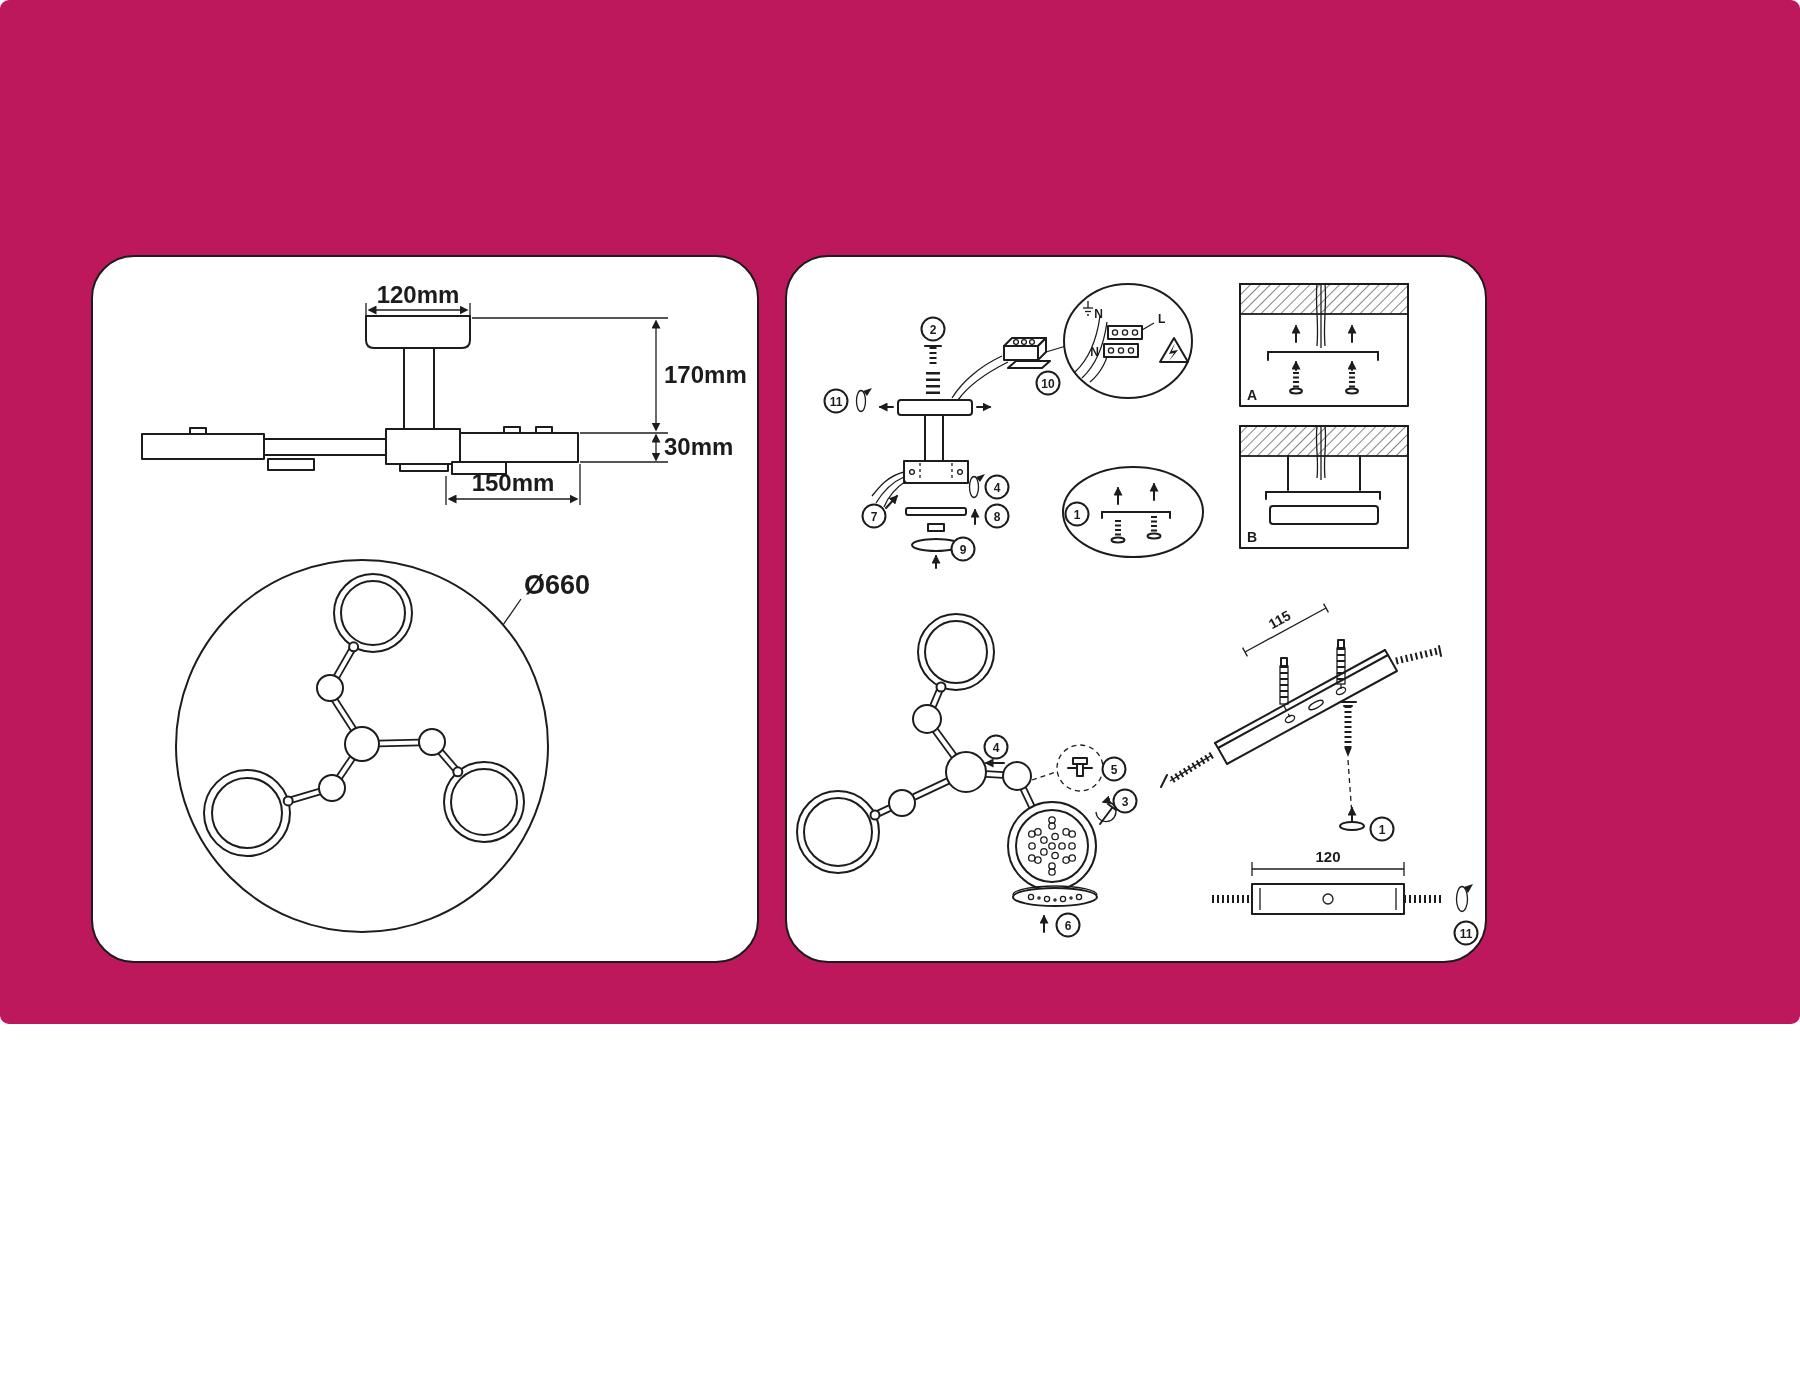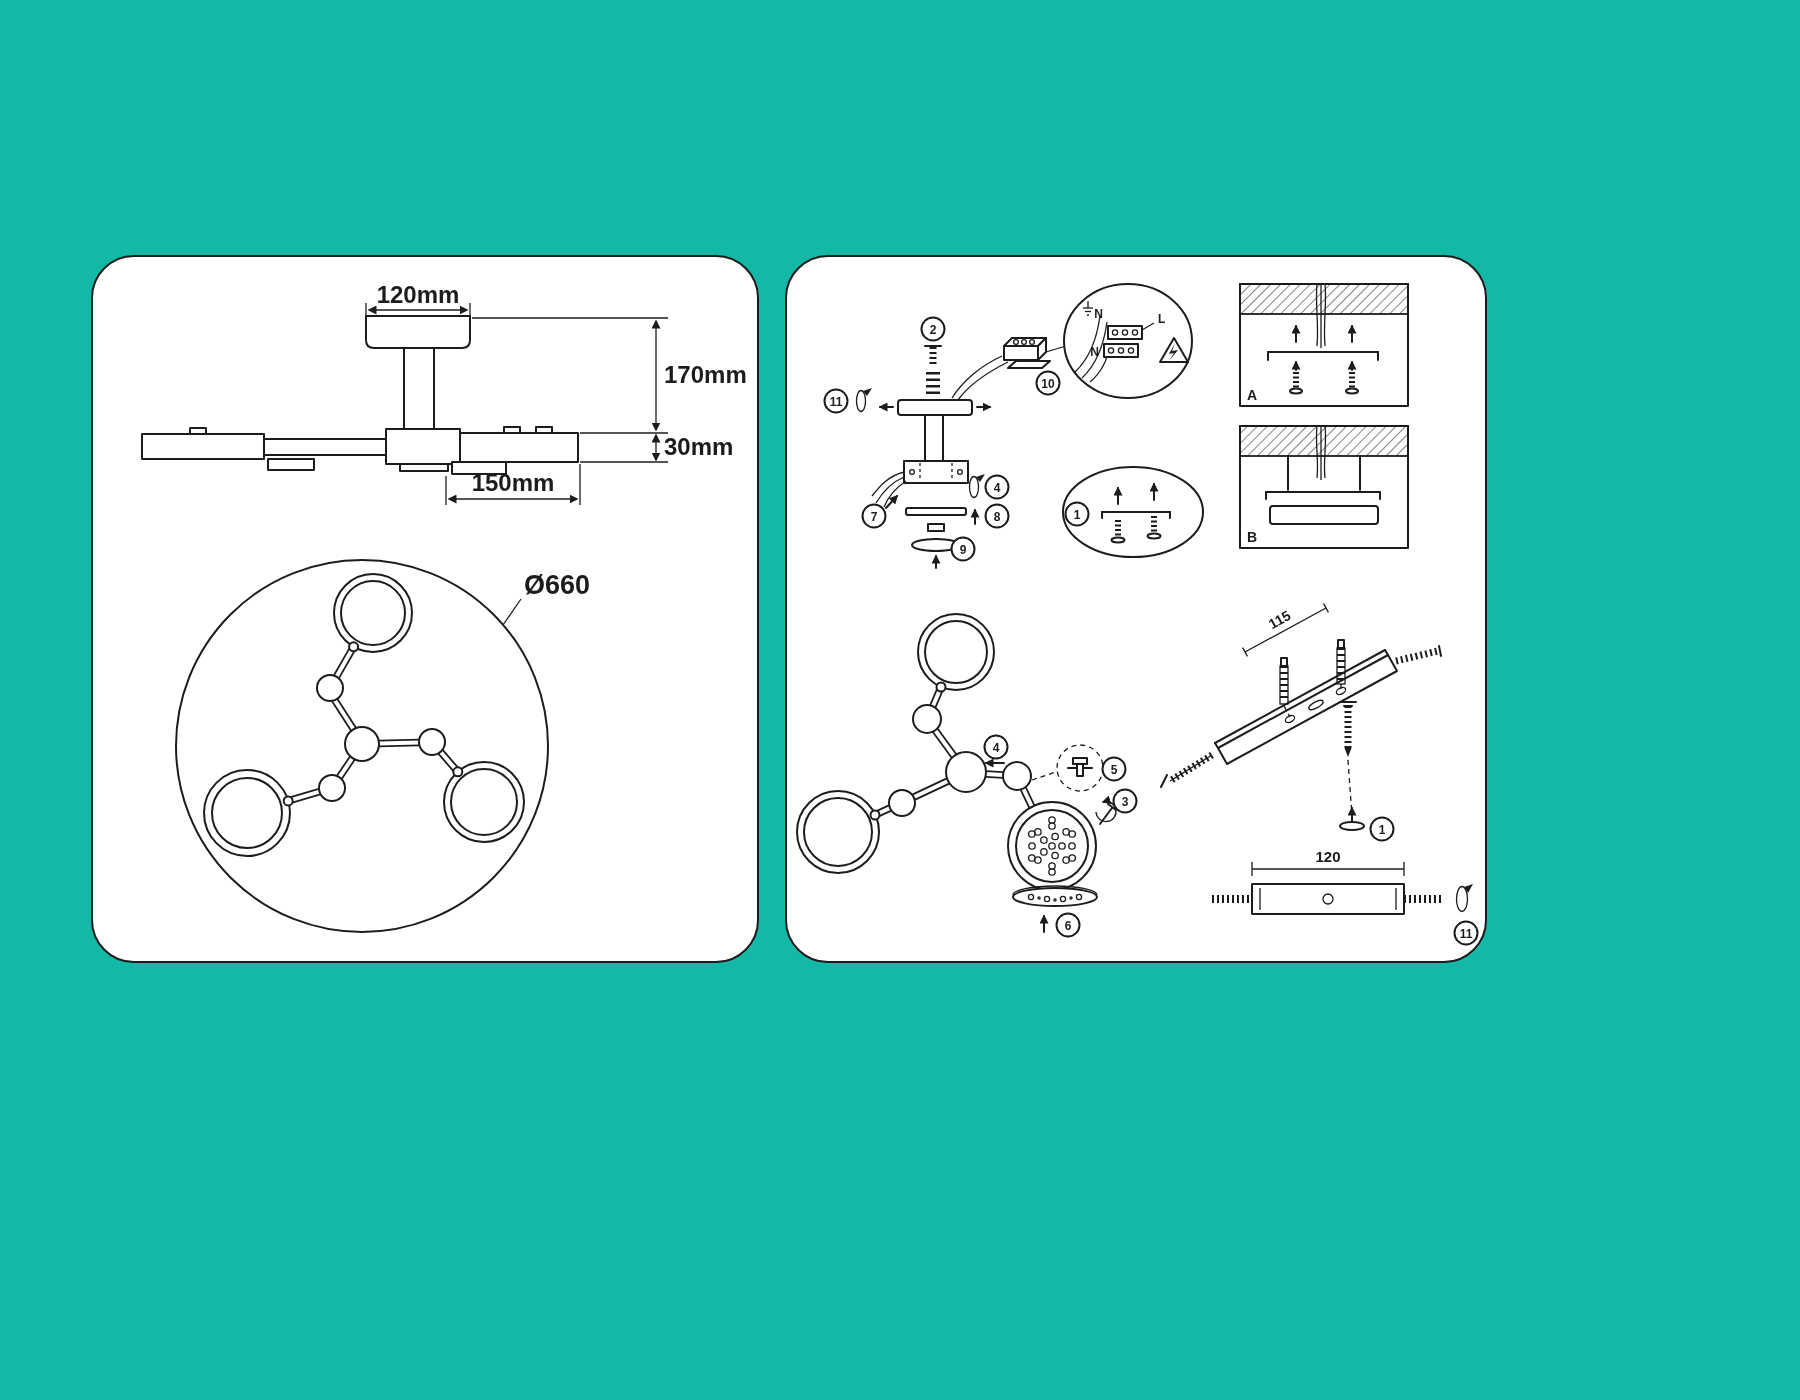--- a/index.html
+++ b/index.html
@@ -1,17 +1,17 @@
 <!DOCTYPE html>
 <html><head>
 <meta charset="utf-8">
 <style>
   html,body{margin:0;padding:0;background:#ffffff;}
-  .sheet{position:relative;width:1800px;height:1400px;background:#14b8a6;overflow:hidden;
-         font-family:"Liberation Sans",sans-serif;}
+  .sheet{position:relative;width:1800px;height:1024px;background:#be185d;overflow:hidden;
+         font-family:"Liberation Sans",sans-serif;border-radius:9px;}
   svg{position:absolute;left:0;top:0;}
   .ln{stroke:#1c1c1c;stroke-width:2;fill:none;stroke-linejoin:round;stroke-linecap:round;}
   .lnf{stroke:#1c1c1c;stroke-width:2;fill:#ffffff;stroke-linejoin:round;}
   .thin{stroke:#1c1c1c;stroke-width:1.3;fill:none;}
   .arm-o{stroke:#1c1c1c;stroke-width:7.5;fill:none;stroke-linecap:butt;}
   .arm-i{stroke:#ffffff;stroke-width:4;fill:none;stroke-linecap:butt;}
   .ribs{stroke:#1c1c1c;fill:none;stroke-linecap:butt;}
   .dim{font-family:"Liberation Sans",sans-serif;font-weight:bold;fill:#1c1c1c;}
   .badge{font-family:"Liberation Sans",sans-serif;font-weight:bold;font-size:12px;fill:#1c1c1c;text-anchor:middle;}
   .small-label{font-family:"Liberation Sans",sans-serif;font-weight:bold;fill:#1c1c1c;}

